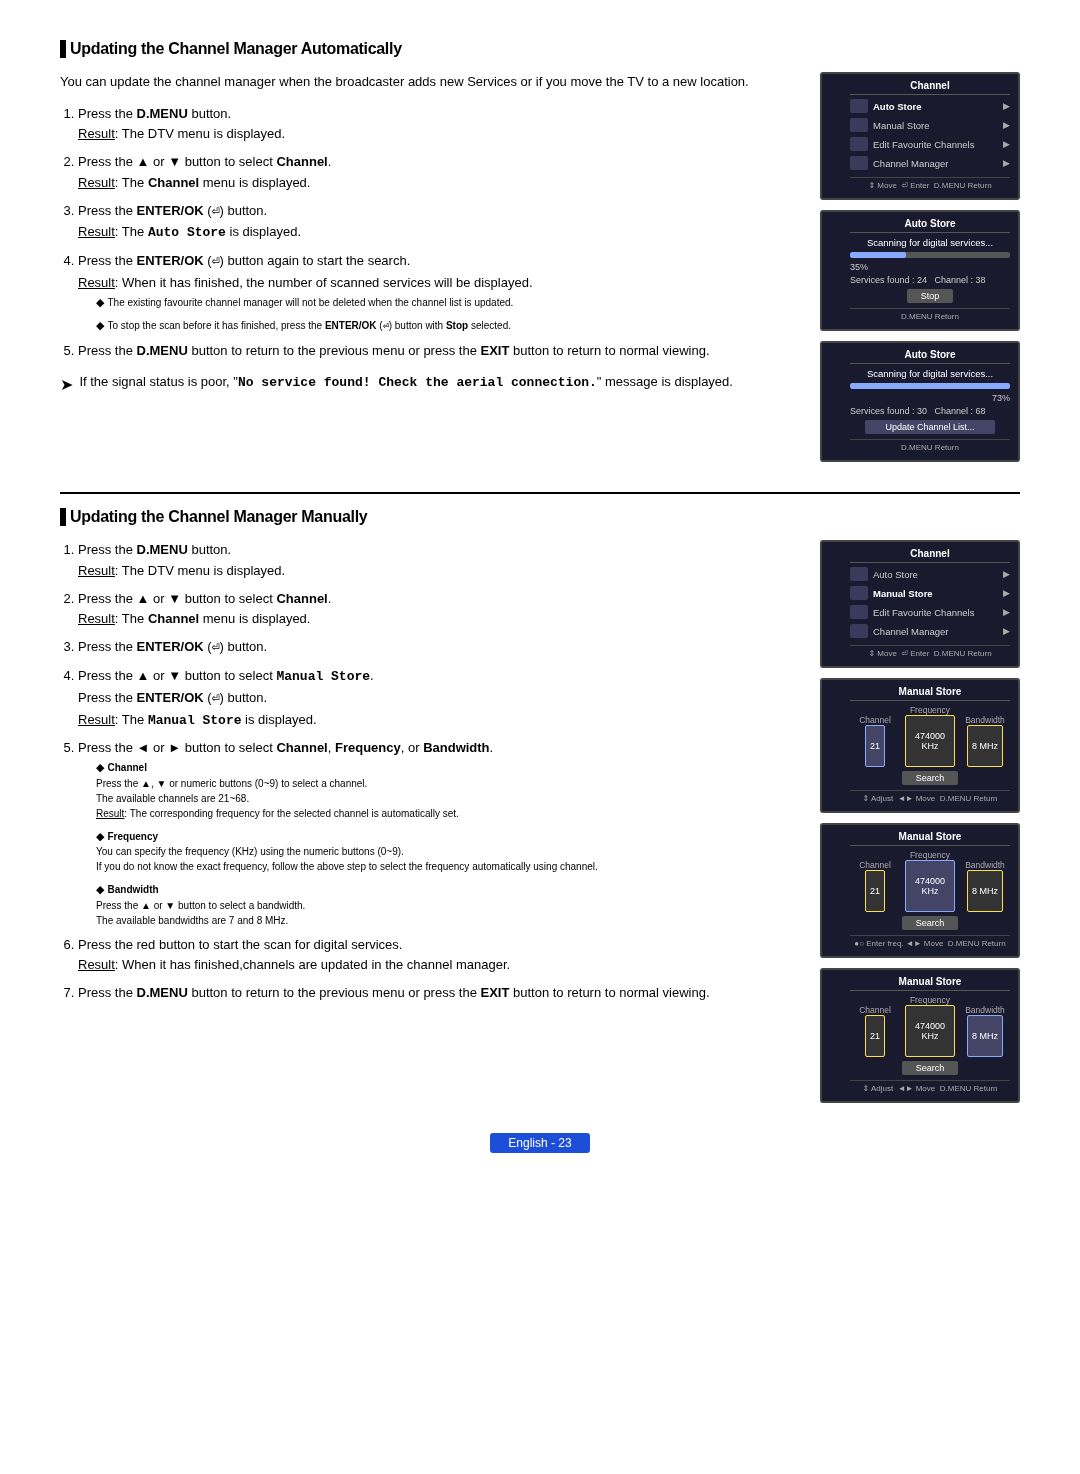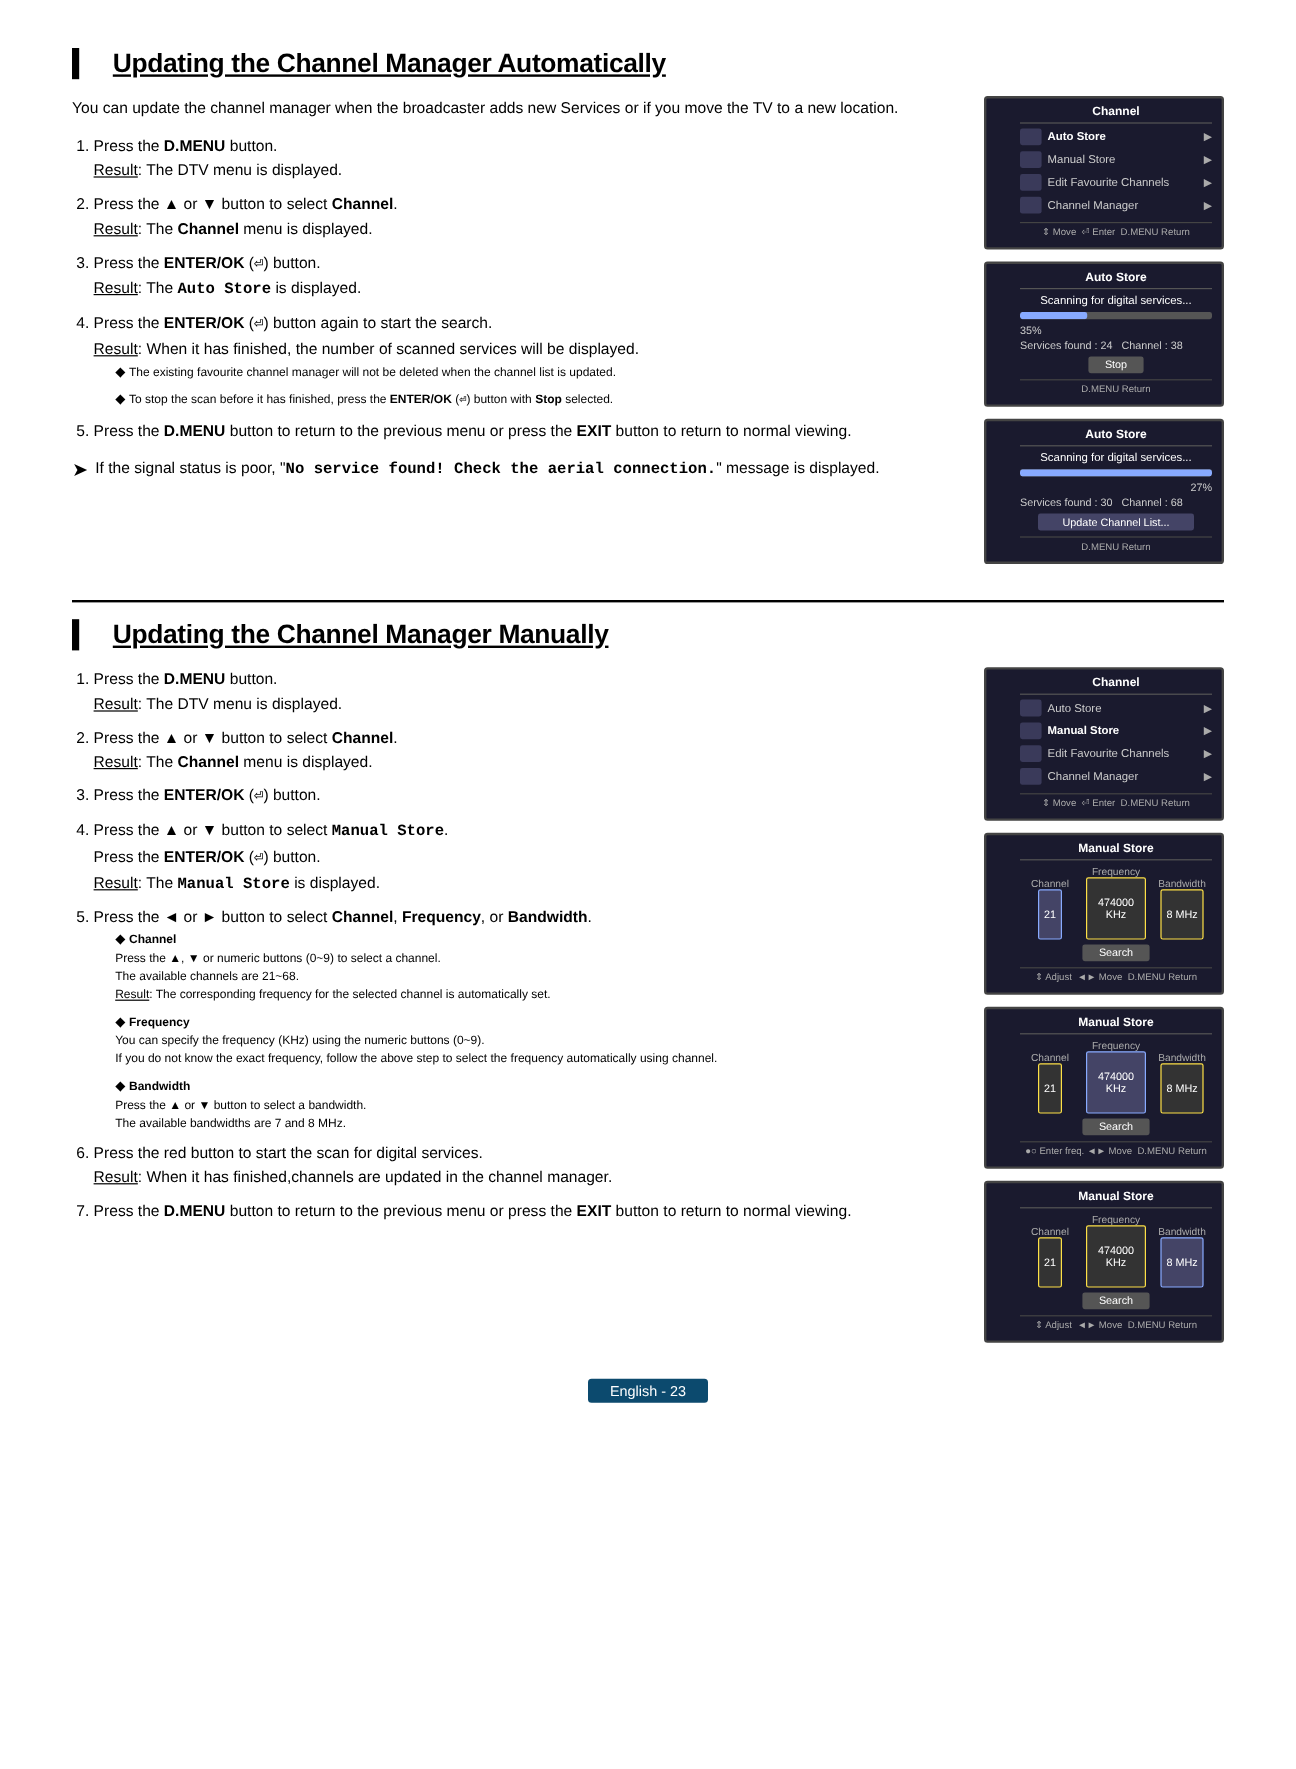--- a/index.html
+++ b/index.html
@@ -6,28 +6,27 @@
     body {
       background: #fff;
       font-family: Arial, sans-serif;
       font-size: 13px;
       color: #000;
       width: 1080px;
       min-height: 1474px;
       padding: 40px 60px 40px 60px;
     }
     .section-title {
-      font-size: 22px;
+      font-size: 16px;
       font-weight: 900;
       border-left: 6px solid #000;
-      padding-left: 28px;
+      padding-left: 4px;
       margin-bottom: 14px;
       margin-top: 0;
       letter-spacing: -0.3px;
-      text-decoration: underline;
     }
     .section-intro {
       font-size: 13px;
       margin-bottom: 12px;
       line-height: 1.5;
     }
     .two-col {
       display: flex;
       gap: 33px;
       margin-bottom: 30px;
@@ -210,21 +209,21 @@
       font-size: 9.5px;
       color: #fff;
       text-align: center;
       margin-bottom: 3px;
     }
     .page-footer {
       text-align: center;
       margin-top: 20px;
     }
     .page-number-badge {
-      background: #0c4a6e;
+      background: #1d4ed8;
       color: #fff;
       font-size: 12px;
       padding: 3px 18px;
       border-radius: 3px;
       display: inline-block;
     }
     .subsection {
       margin-top: 28px;
       border-top: 2px solid #000;
       padding-top: 14px;
@@ -318,21 +317,21 @@
         <div class="tv-stop-btn">Stop</div>
         <div class="tv-footer-static">D.MENU Return</div>
       </div>
 
       <div class="tv-screen" style="position:relative; padding-left: 28px;">
         <div class="tv-title">Auto Store</div>
         <div class="tv-scan-title">Scanning for digital services...</div>
         <div class="tv-progress-bar">
           <div class="tv-progress-fill" style="width:100%"></div>
         </div>
-        <div style="text-align:right; font-size:9px; color:#ccc; margin-bottom:3px;">27%</div>
+        <div style="text-align:right; font-size:9px; color:#ccc; margin-bottom:3px;">73%</div>
         <div class="tv-info-row">Services found : 30 &nbsp;&nbsp;Channel : 68</div>
         <div class="tv-update-btn">Update Channel List...</div>
         <div class="tv-footer-static">D.MENU Return</div>
       </div>
     </div>
   </div>
 </div>
 
 <div class="subsection">
   <h1 class="section-title">Updating the Channel Manager Manually</h1>

